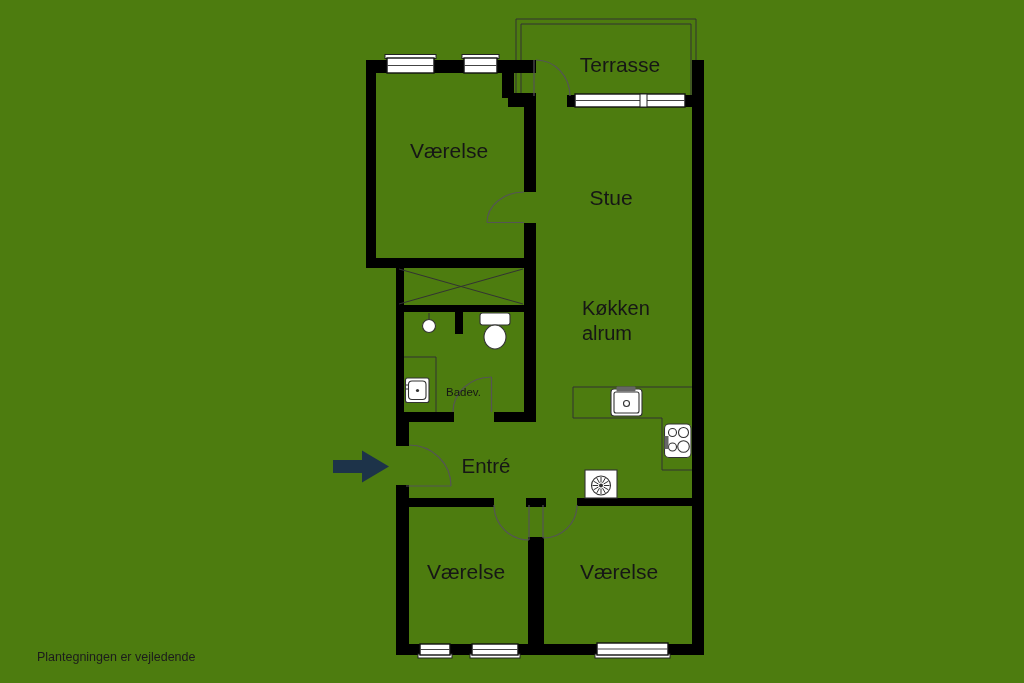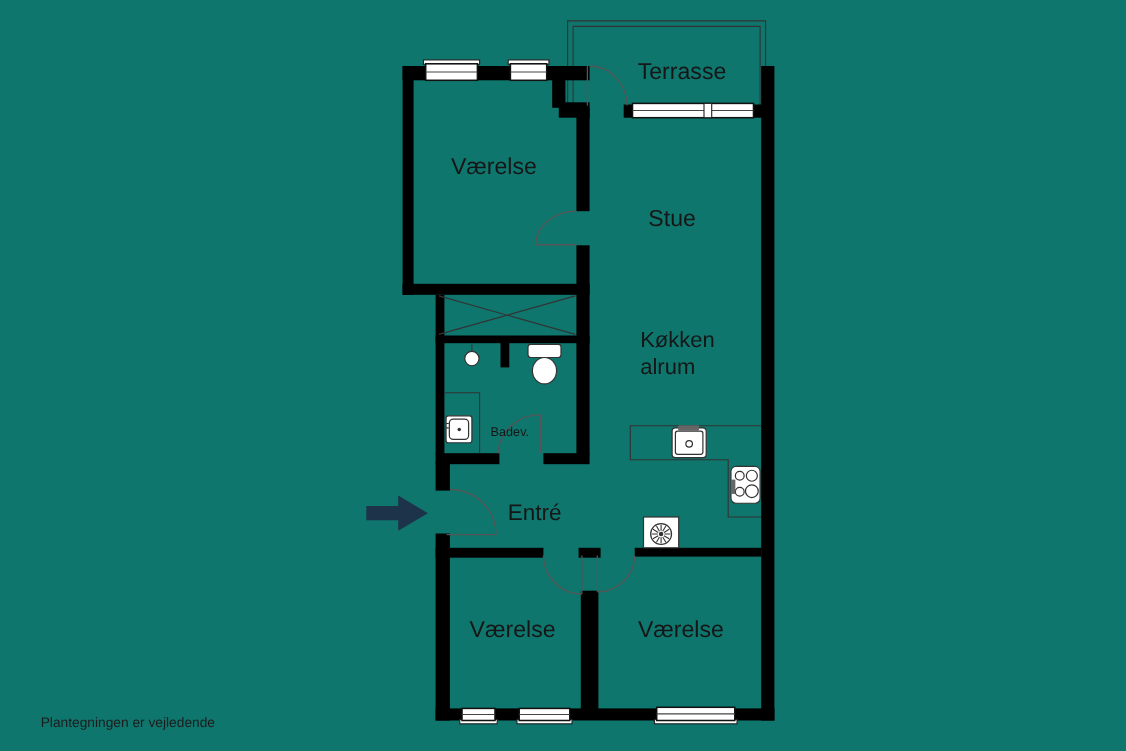--- a/index.html
+++ b/index.html
@@ -8,21 +8,21 @@
     background: #ffffff;
     width: 1024px;
     height: 683px;
     overflow: hidden;
     font-family: "Liberation Sans", sans-serif;
   }
   .plan-wrap {
     position: relative;
     width: 1024px;
     height: 683px;
-    background: #0f766e;
+    background: #4d7c0f;
   }
   svg text {
     fill: #161616;
     font-family: "Liberation Sans", sans-serif;
   }
   .room-label { font-size: 21px; }
   .room-label-small { font-size: 11.5px; }
   .footer-label { font-size: 12.5px; fill: #1c1c1c; }
   .wall { fill: #000000; stroke: none; }
   .thinline { stroke: #333333; stroke-width: 1; fill: none; }

